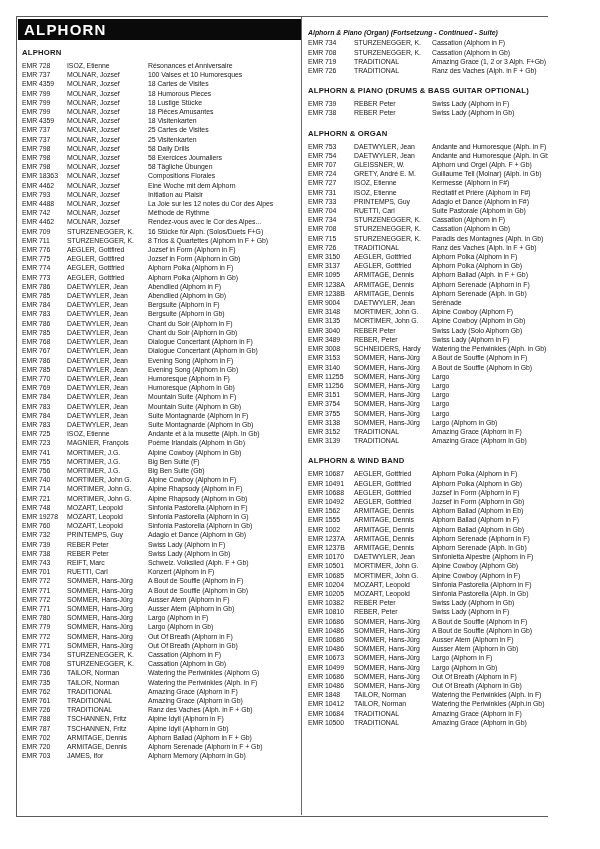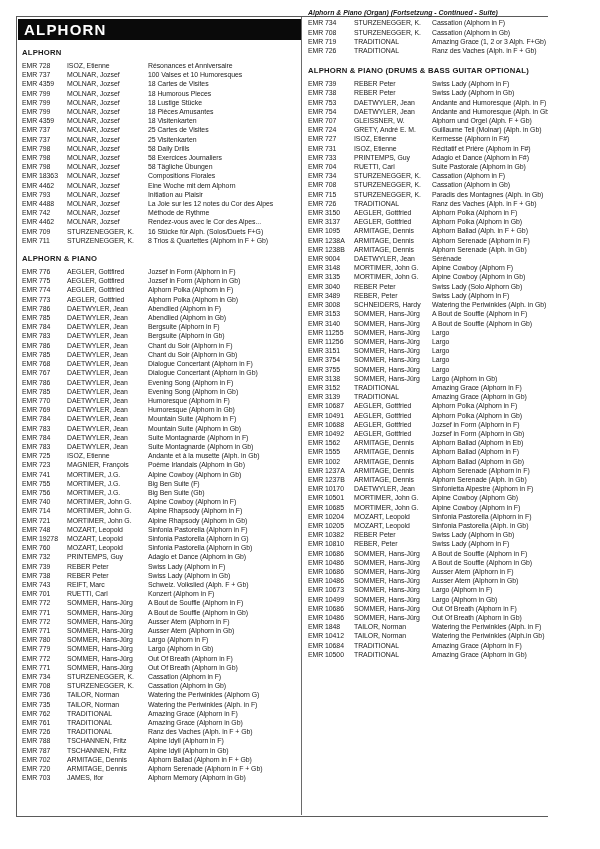--- a/index.html
+++ b/index.html
@@ -26,21 +26,21 @@
     padding-left: 6px; box-sizing: border-box;
     font-size: 15px; font-weight: bold; letter-spacing: 1.2px;
   }
   .col-divider {
     position: absolute; left: 301px; top: 17px;
     width: 1px; height: 798px;
     background: #6a6a6a;
   }
   .col { position: absolute; }
   .col-left  { left: 22px; top: 40px; width: 277px; }
-  .col-right { left: 308px; top: 8px; width: 272px; }
+  .col-right { left: 308px; top: 28px; width: 272px; }
 
   .cont-heading {
     font-size: 6.9px; line-height: 9.4px;
     font-weight: bold; font-style: italic;
     white-space: nowrap;
     margin-bottom: 1px;
   }
   .sec-heading {
     font-size: 7.7px; line-height: 10px;
     font-weight: bold;
@@ -166,21 +166,20 @@
       <div class="row">
         <span class="c-num">EMR 709</span>
         <span class="c-comp">STURZENEGGER, K.</span>
         <span class="c-title">16 Stücke für Alph. (Solos/Duets F+G)</span>
       </div>
       <div class="row">
         <span class="c-num">EMR 711</span>
         <span class="c-comp">STURZENEGGER, K.</span>
         <span class="c-title">8 Trios &amp; Quartettes (Alphorn in F + Gb)</span>
       </div>
-      <div class="sec-heading">ALPHORN &amp; PIANO</div>
       <div class="row">
         <span class="c-num">EMR 776</span>
         <span class="c-comp">AEGLER, Gottfired</span>
         <span class="c-title">Jozsef in Form (Alphorn in F)</span>
       </div>
       <div class="row">
         <span class="c-num">EMR 775</span>
         <span class="c-comp">AEGLER, Gottfired</span>
         <span class="c-title">Jozsef in Form (Alphorn in Gb)</span>
       </div>
@@ -481,20 +480,21 @@
       <div class="row">
         <span class="c-num">EMR 739</span>
         <span class="c-comp">REBER Peter</span>
         <span class="c-title">Swiss Lady (Alphorn in F)</span>
       </div>
       <div class="row">
         <span class="c-num">EMR 738</span>
         <span class="c-comp">REBER Peter</span>
         <span class="c-title">Swiss Lady (Alphorn in Gb)</span>
       </div>
+      <div class="sec-heading">ALPHORN &amp; ORGAN</div>
       <div class="row">
         <span class="c-num">EMR 753</span>
         <span class="c-comp">DAETWYLER, Jean</span>
         <span class="c-title">Andante and Humoresque (Alph. in F)</span>
       </div>
       <div class="row">
         <span class="c-num">EMR 754</span>
         <span class="c-comp">DAETWYLER, Jean</span>
         <span class="c-title">Andante and Humoresque (Alph. in Gb)</span>
       </div>
@@ -646,20 +646,21 @@
       <div class="row">
         <span class="c-num">EMR 3152</span>
         <span class="c-comp">TRADITIONAL</span>
         <span class="c-title">Amazing Grace (Alphorn in F)</span>
       </div>
       <div class="row">
         <span class="c-num">EMR 3139</span>
         <span class="c-comp">TRADITIONAL</span>
         <span class="c-title">Amazing Grace (Alphorn in Gb)</span>
       </div>
+      <div class="sec-heading">ALPHORN &amp; WIND BAND</div>
       <div class="row">
         <span class="c-num">EMR 10687</span>
         <span class="c-comp">AEGLER, Gottfried</span>
         <span class="c-title">Alphorn Polka (Alphorn in F)</span>
       </div>
       <div class="row">
         <span class="c-num">EMR 10491</span>
         <span class="c-comp">AEGLER, Gottfried</span>
         <span class="c-title">Alphorn Polka (Alphorn in Gb)</span>
       </div>

